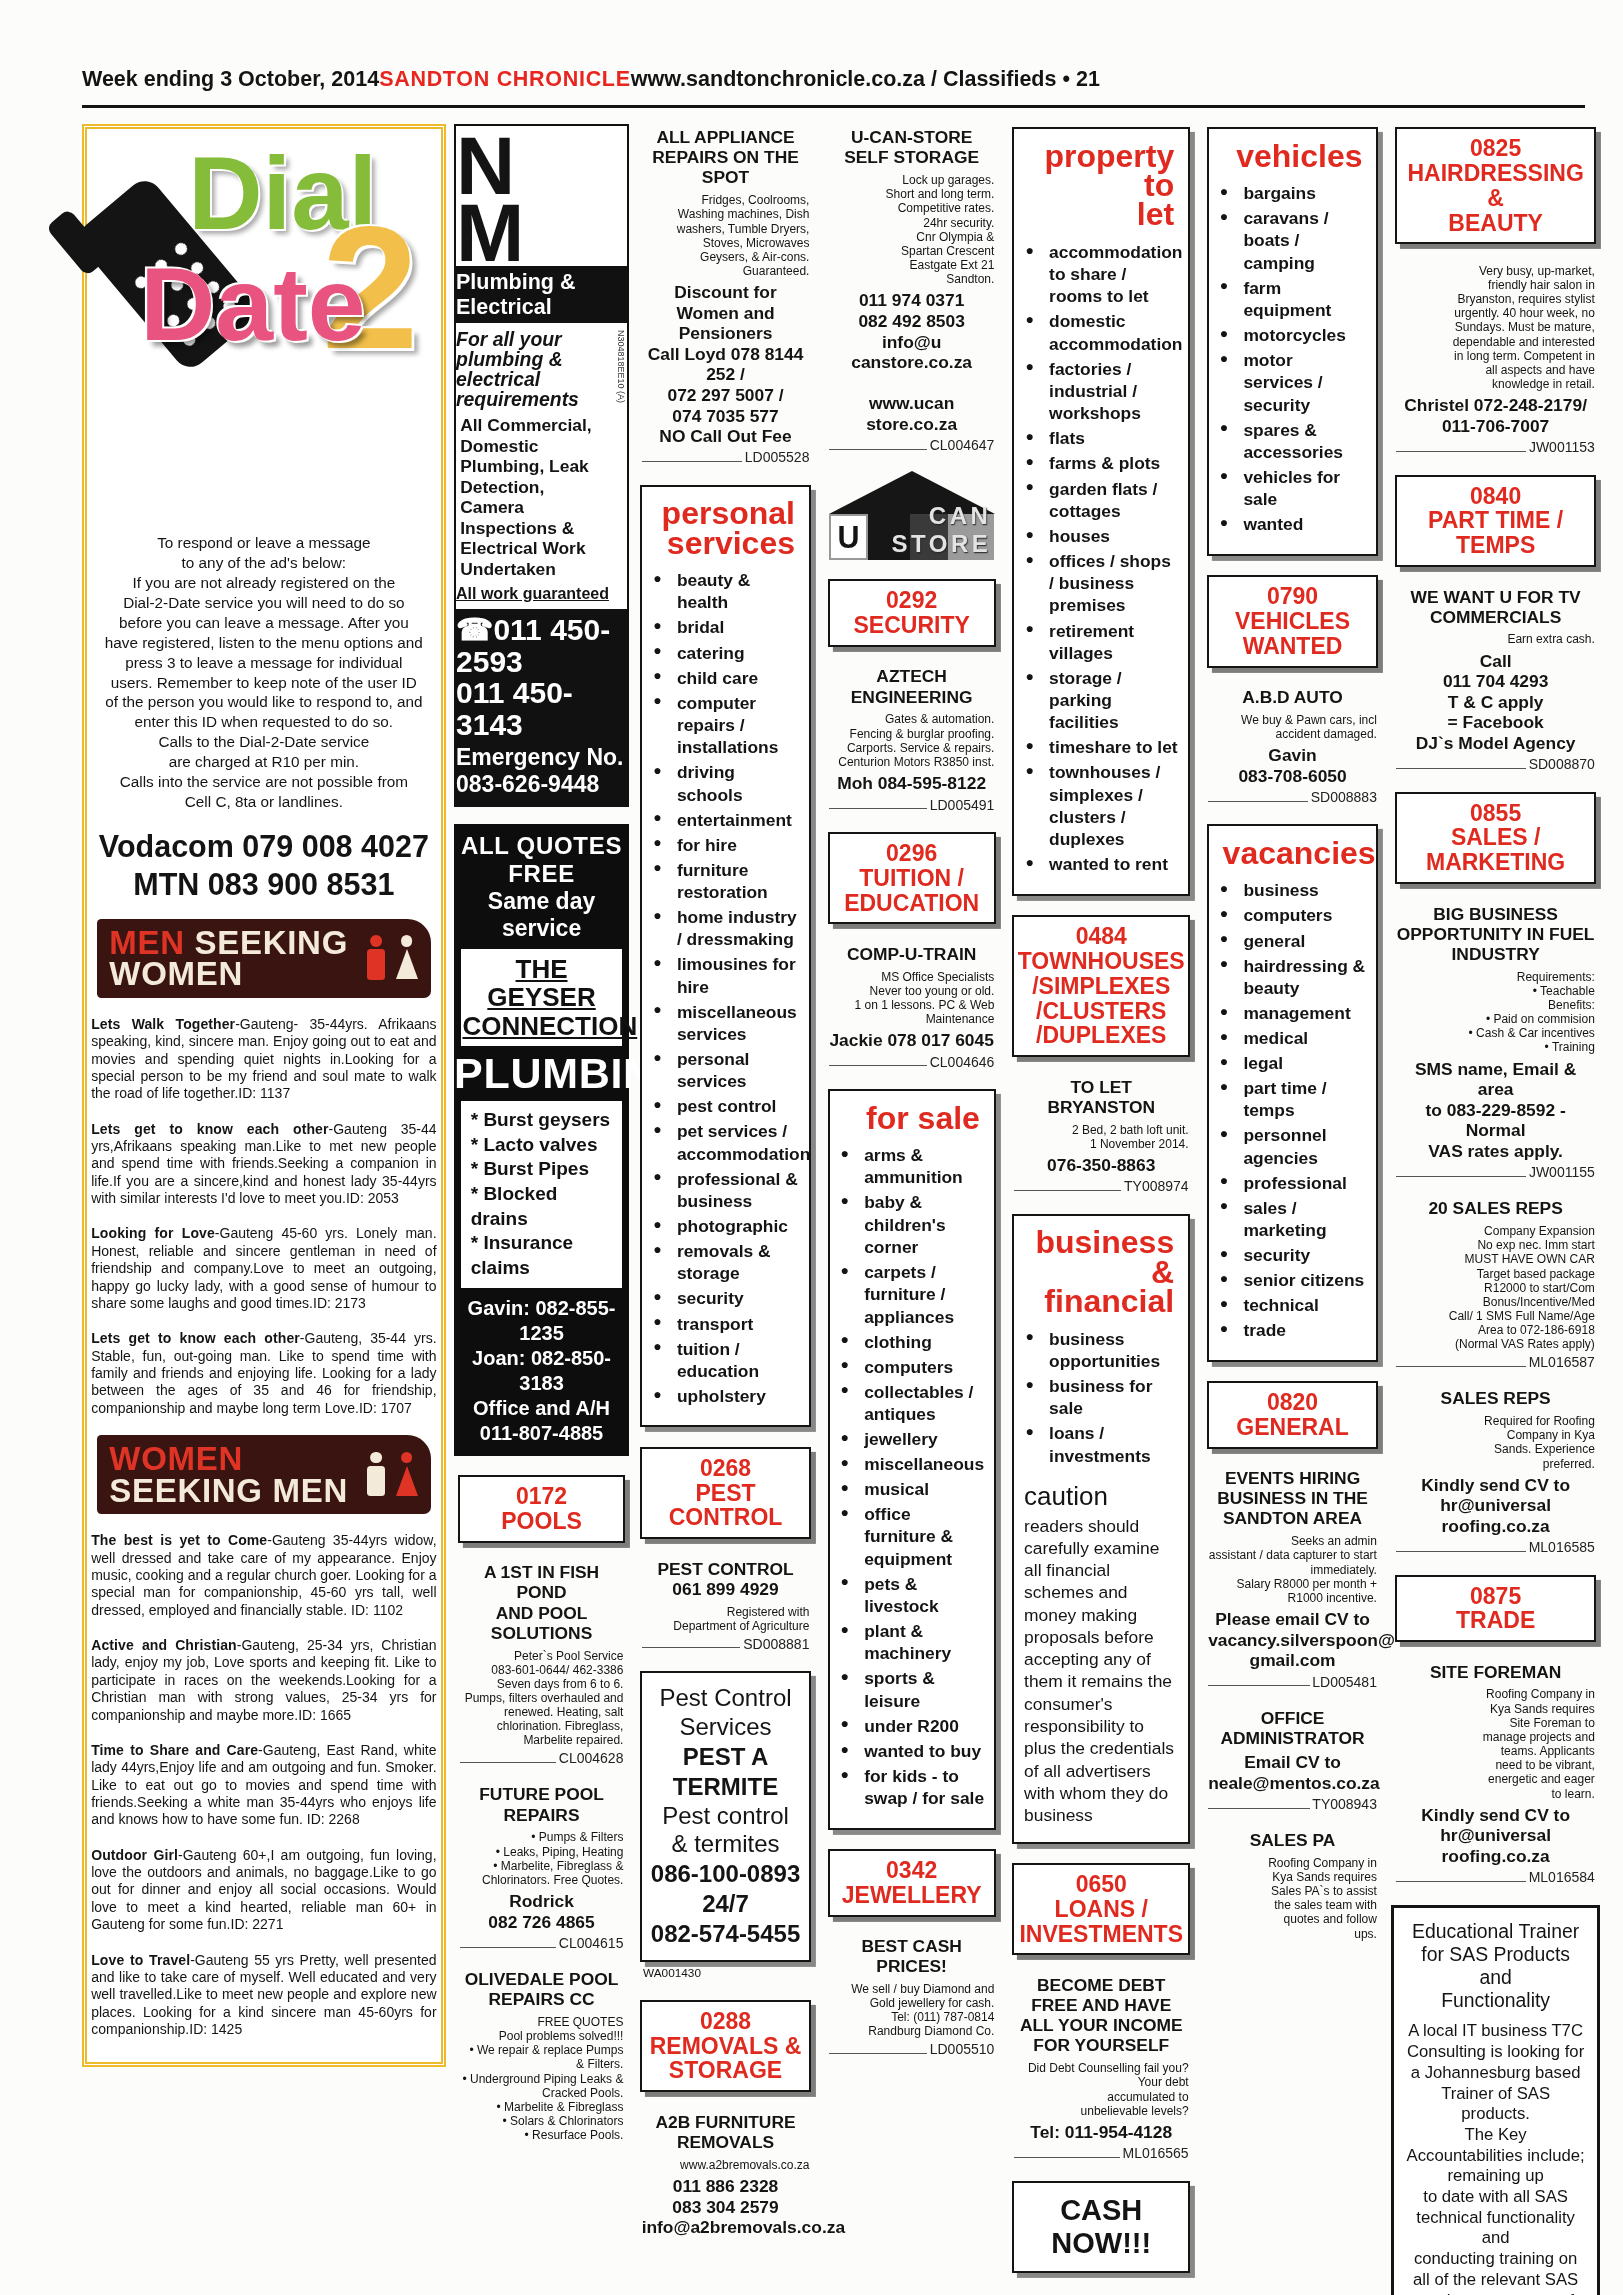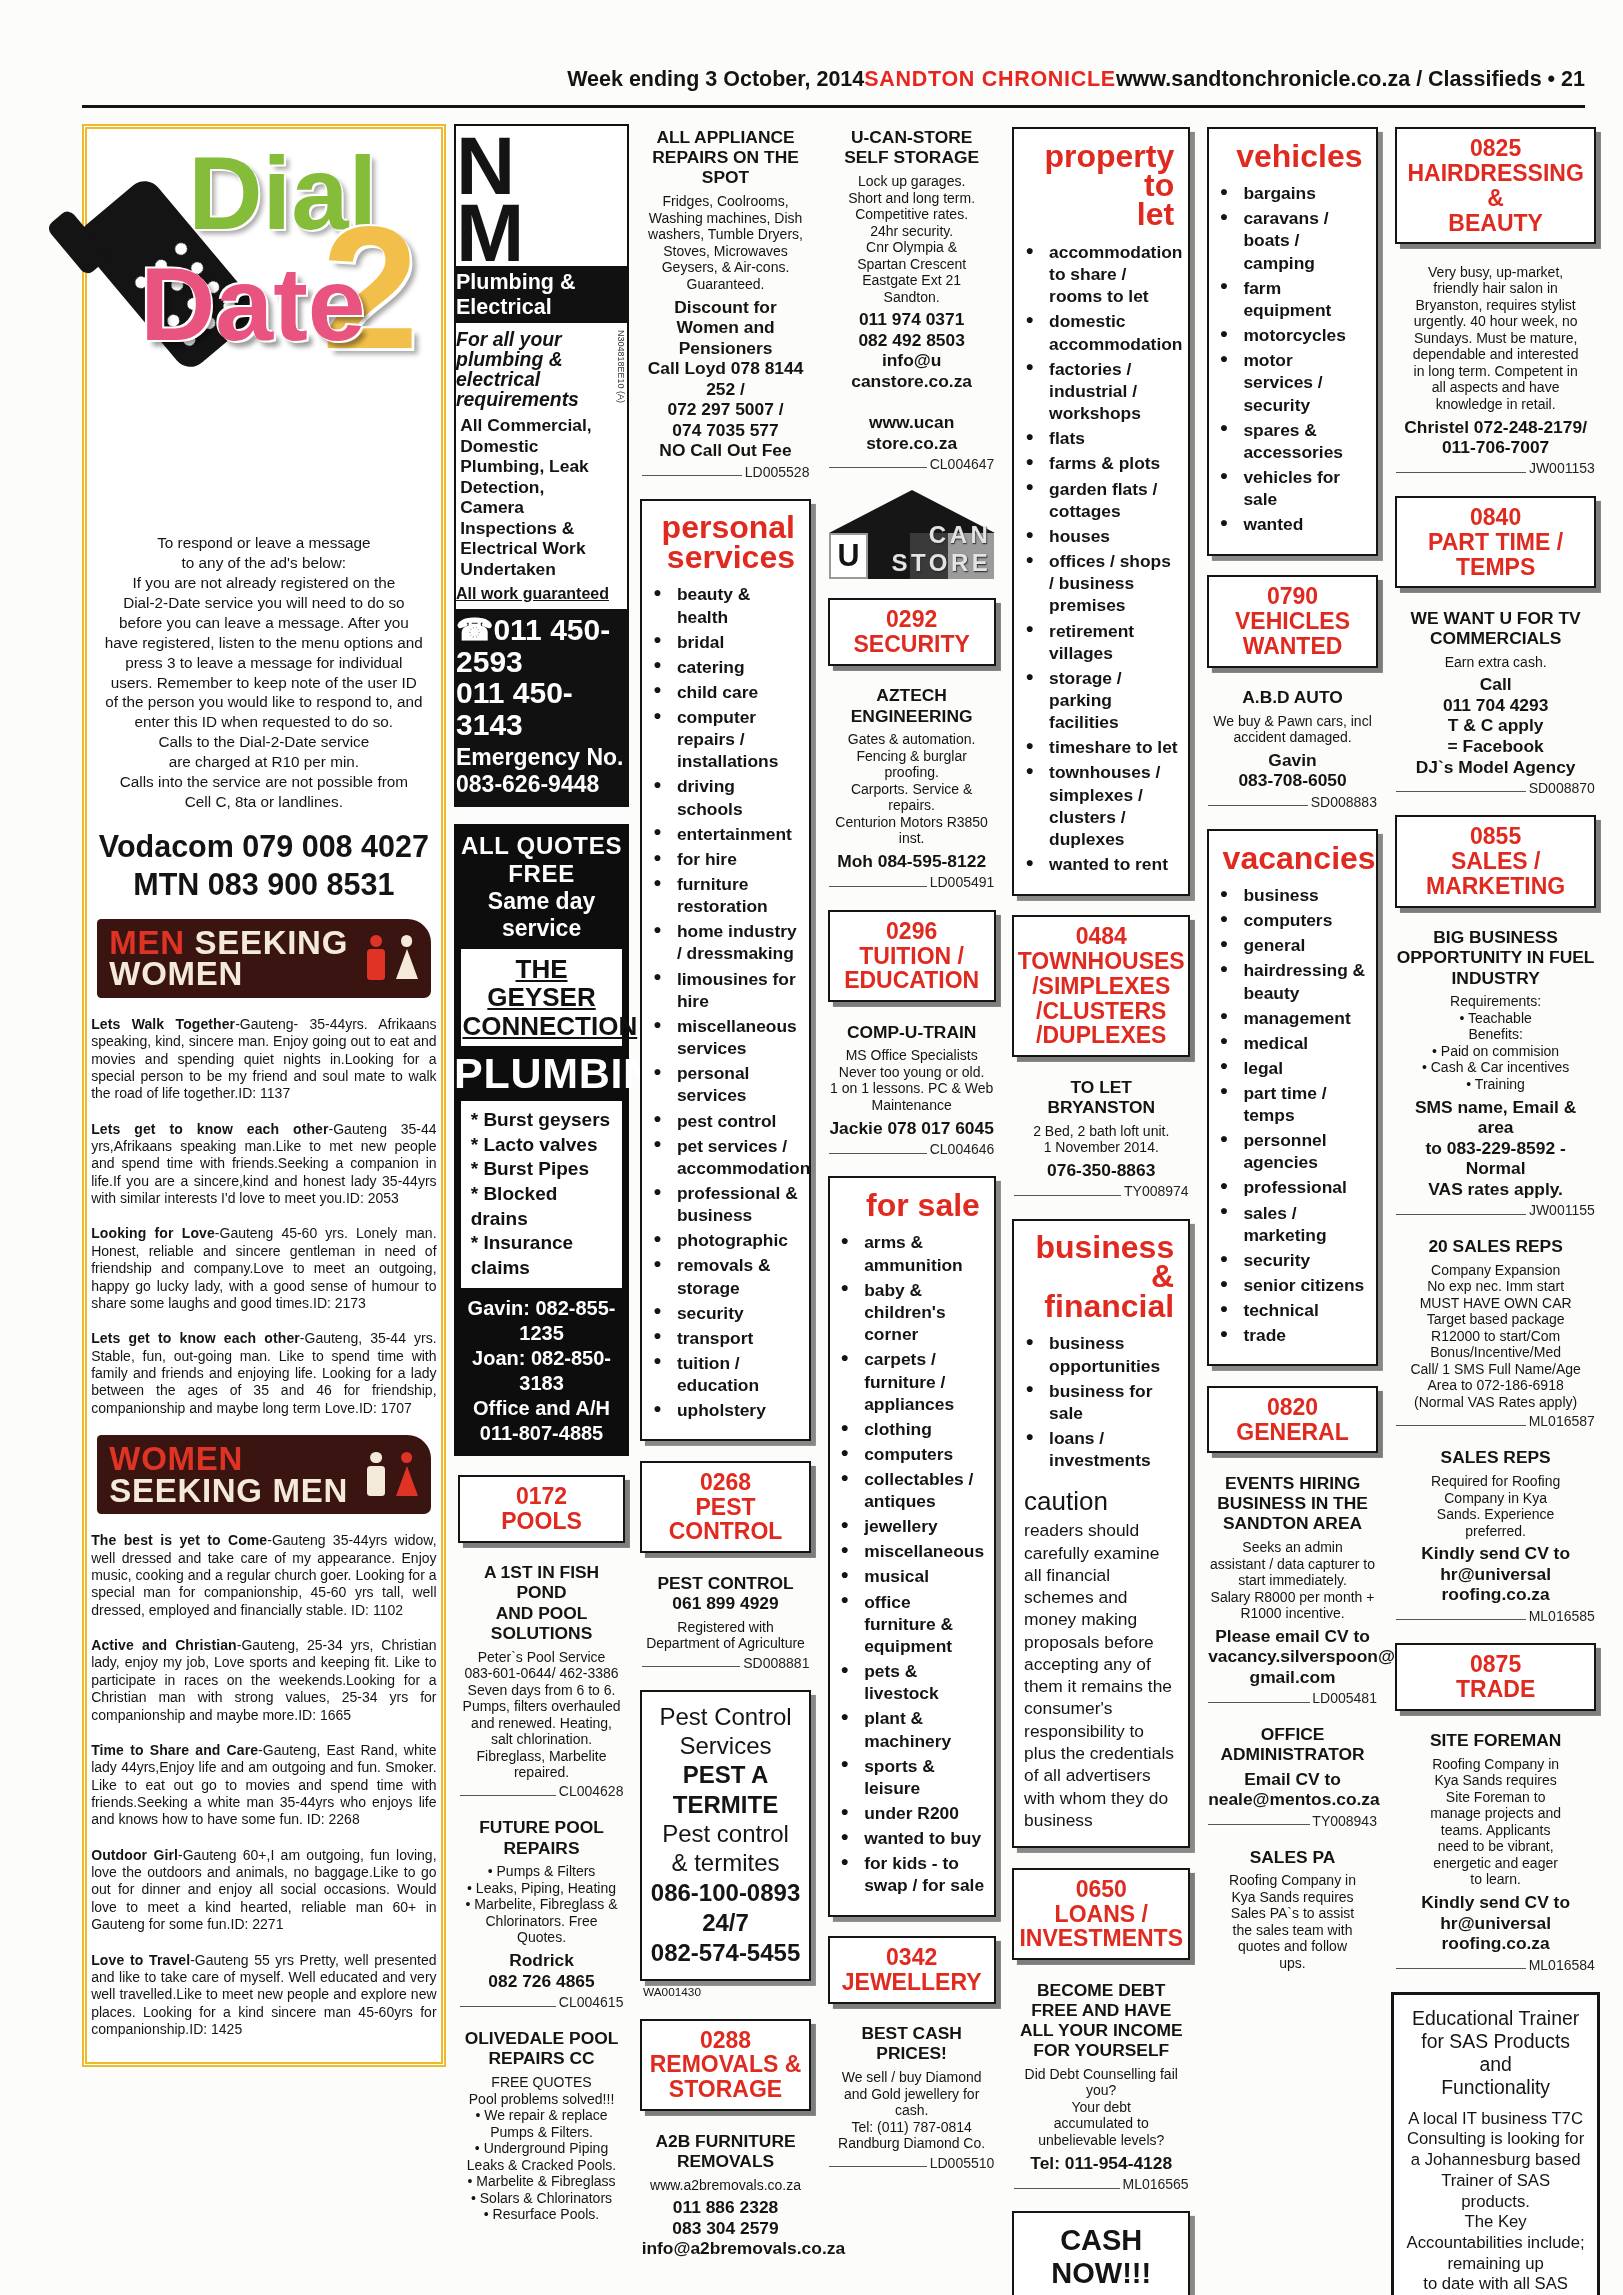--- a/index.html
+++ b/index.html
@@ -1,19 +1,19 @@
 <!DOCTYPE html>
 <html style="font-size:11px"><head>
 <meta charset="utf-8">
 <style>
   *{box-sizing:border-box}
   body{margin:0;background:#e8e6e1;font-family:"Liberation Sans",sans-serif}
   .page{position:relative;width:1624px;min-height:2295px;margin:0 auto;background:#fcfcfa;color:#141414;overflow:hidden}
   
-  .masthead{display:flex;justify-content:flex-end;align-items:baseline;padding:67px 39px 5.6px 82px;font-weight:800;font-size:21.5px}
+  .masthead{display:flex;justify-content:flex-start;align-items:baseline;padding:67px 39px 5.6px 82px;font-weight:800;font-size:21.5px}
   .mh-center{color:#e8251f;letter-spacing:0.7px}
   .rule{border-top:3.5px solid #141414;margin:7px 39px 16.7px 82px}
   
   .columns{display:flex;gap:8.3px;padding:0 23.6px 28px 82px;align-items:flex-start}
   .c1{width:371px;border:5.6px double #edba2c;background:#fff;padding:5.6px 4.2px}
   .cg{width:361px}
   .cgrow{display:flex;gap:7px}
   .c2{width:175px}.c3{width:179px}
   .c4{width:179px}.c5{width:186px}.c6{width:180px}.c7{width:214px}
   
@@ -61,21 +61,21 @@
   .listbox{border:2.8px solid #141414;background:#fff;box-shadow:4.9px 4.9px 0 rgba(20,20,20,.5);margin:19.4px 4.2px;padding:9.7px 9.7px 15.3px}
   .lb-title{color:#e02a1f;font-weight:900;text-align:right;font-size:32px;line-height:.92;margin:2.8px 4.2px 11px;white-space:pre-line}
   .lb-list{list-style:none;margin:0;padding:0;font-size:17.4px;font-weight:600;line-height:1.28}
   .lb-list li{padding-left:25px;position:relative;margin:2.8px 0}
   .lb-list li::before{content:"●";position:absolute;left:1.4px;top:0.7px;font-size:14px}
   .caution-t{font-size:26px;font-weight:500;margin:14px 0 2.8px}
   .caution-b{font-size:17.4px;line-height:1.28}
   
   .ad{margin:18px 5.6px;text-align:center}
   .ad-title{font-weight:800;font-size:17.4px;line-height:1.16;white-space:pre-line}
-  .ad-body{text-align:center;font-size:14px;line-height:1.18;white-space:pre-line;margin-top:5.6px}
+  .ad-body{text-align:right;font-size:12px;line-height:1.18;white-space:pre-line;margin-top:5.6px}
   .ad-foot{font-weight:800;font-size:17.4px;line-height:1.18;white-space:pre-line;margin-top:4.2px}
   .ad-ref{display:flex;align-items:flex-end;gap:2.8px;font-size:14px;color:#222;margin-top:2.8px;justify-content:flex-end}
   .ad-ref::before{content:"";flex:1;border-bottom:1.4px solid #555;margin-bottom:3.5px}
   .boxad{border:2.8px solid #141414;box-shadow:4.9px 4.9px 0 rgba(20,20,20,.5);padding:11px 7px;margin:19.4px 4.2px 4.2px;text-align:center;background:#fff}
   .boxad-ref{font-size:11.8px;text-align:left;margin:1.4px 7px 18px}
   .pt-l{font-size:24px;line-height:1.2}
   .pt-s{font-size:24px;font-weight:800;line-height:1.25}
   .cash-title{font-size:29px;font-weight:900}
   
   .ucan-logo{margin:9.7px auto 4.2px;width:165px}

